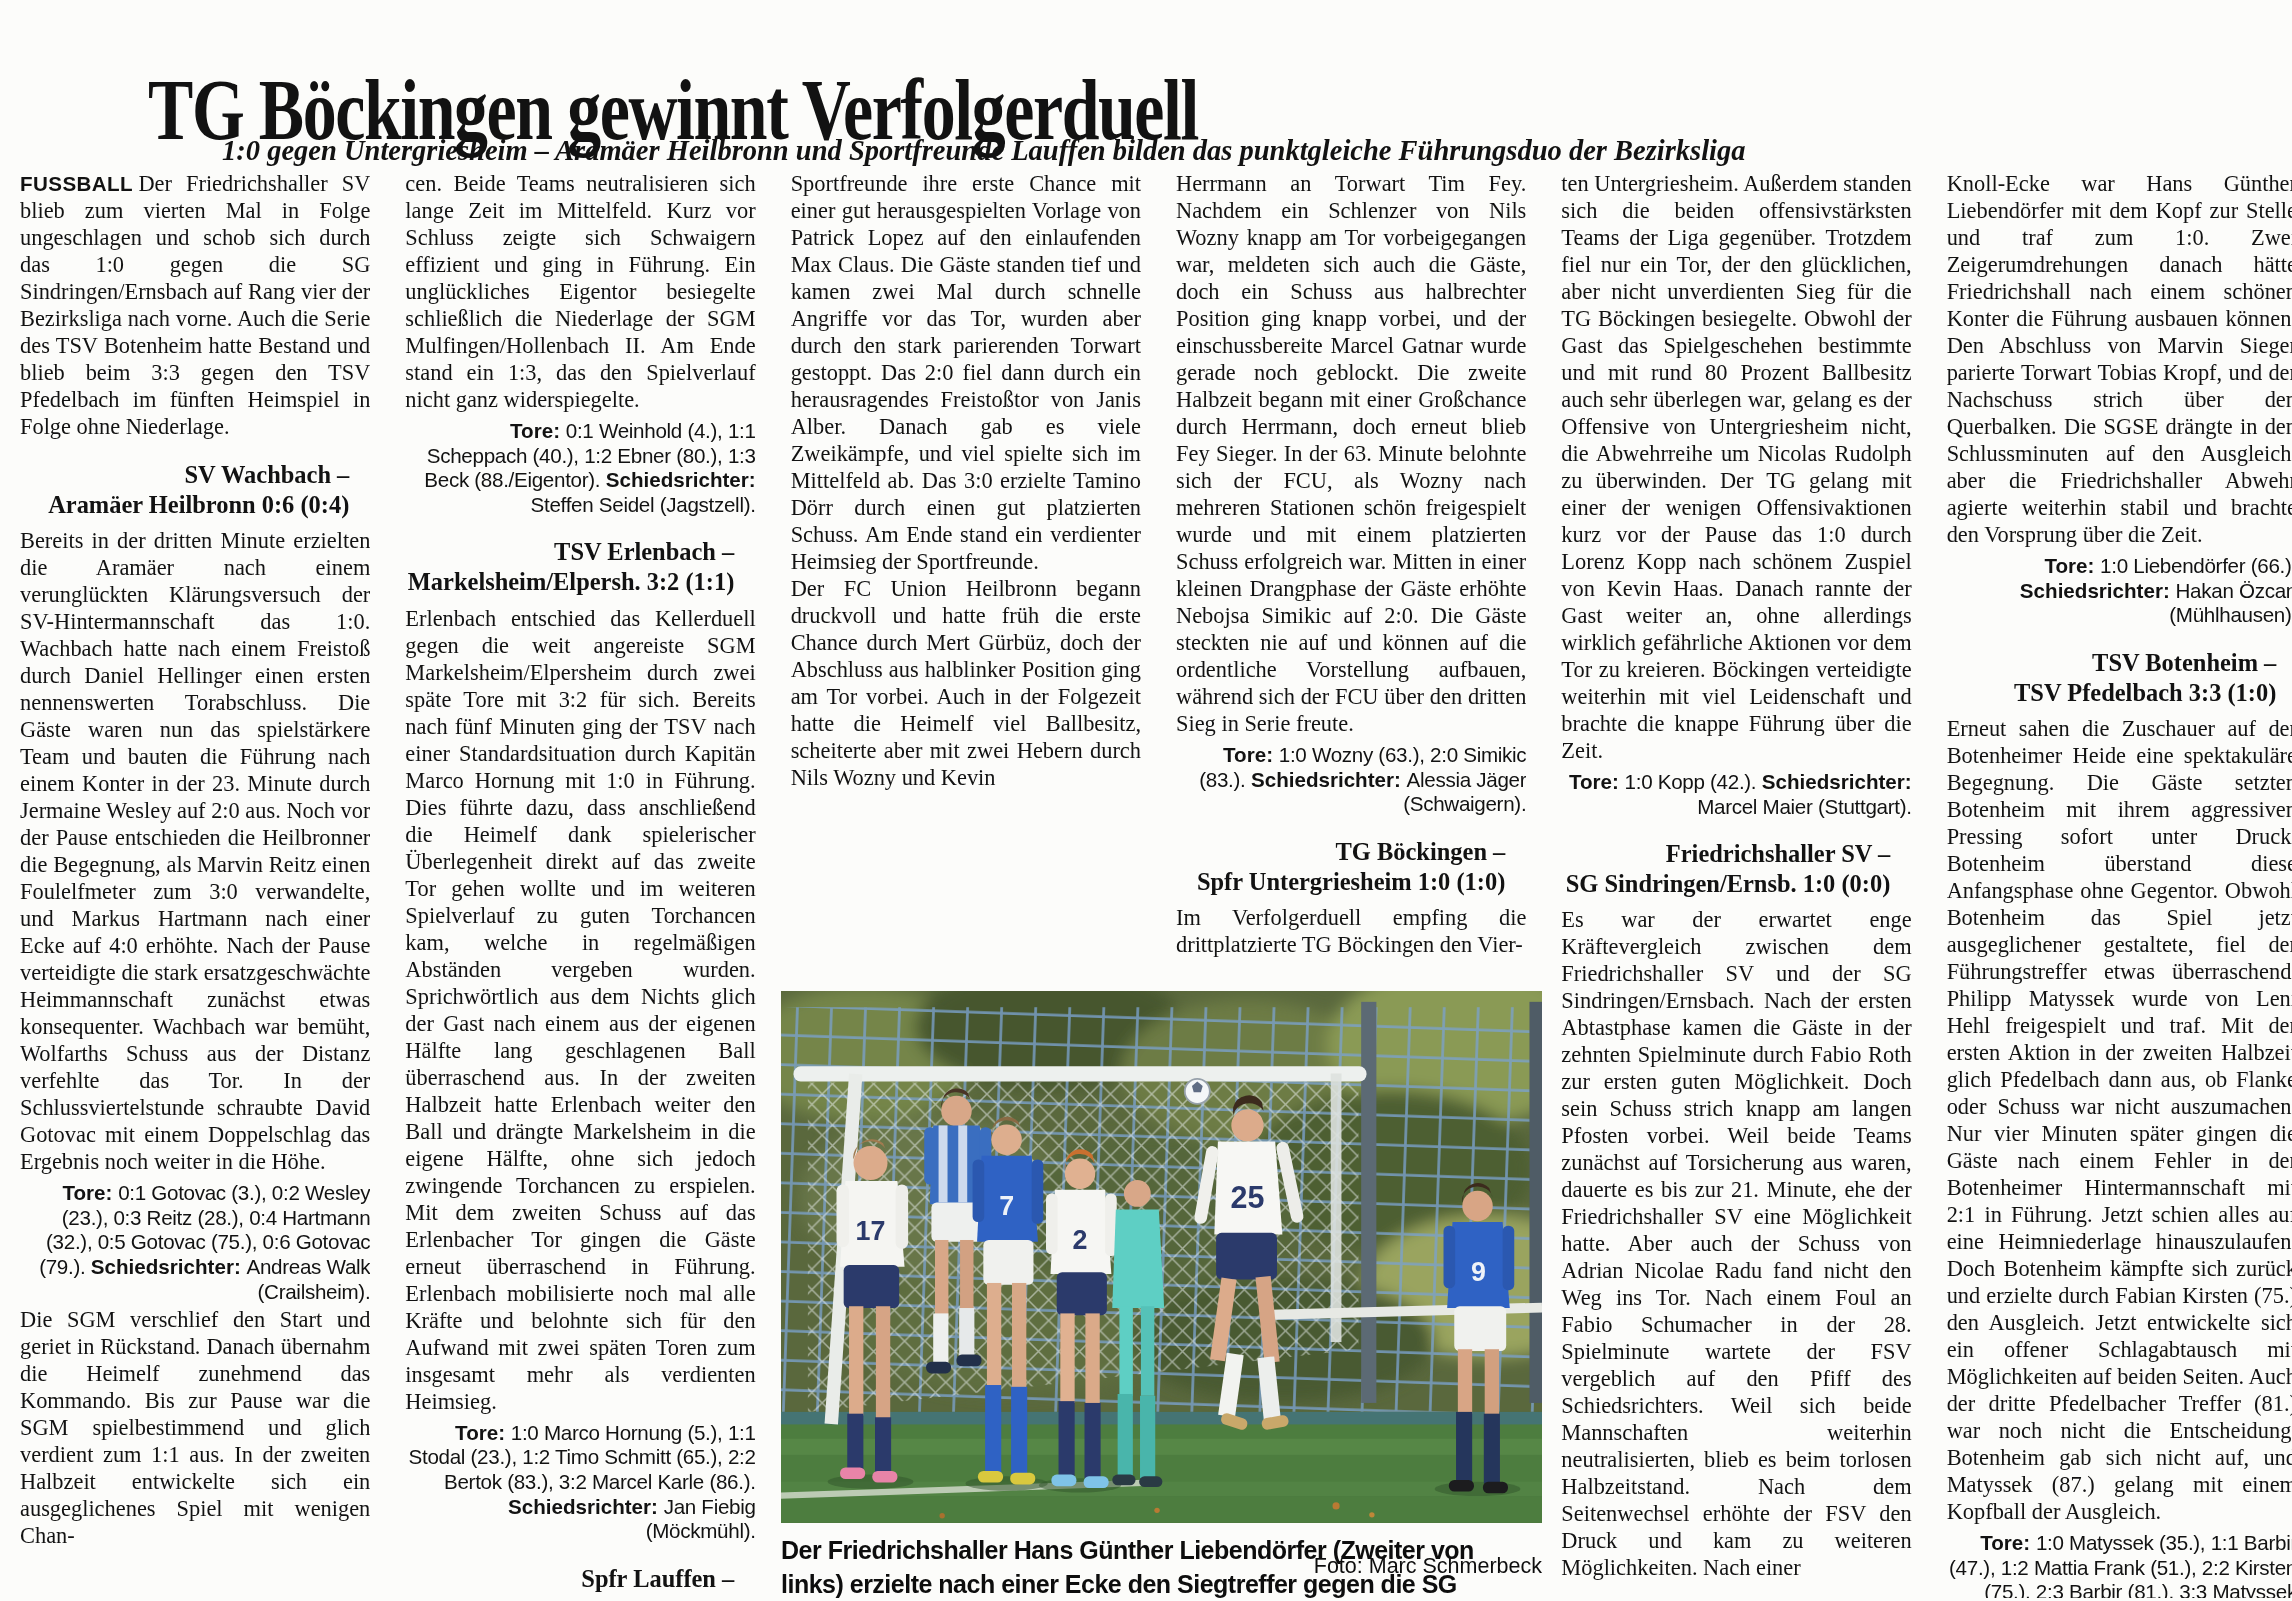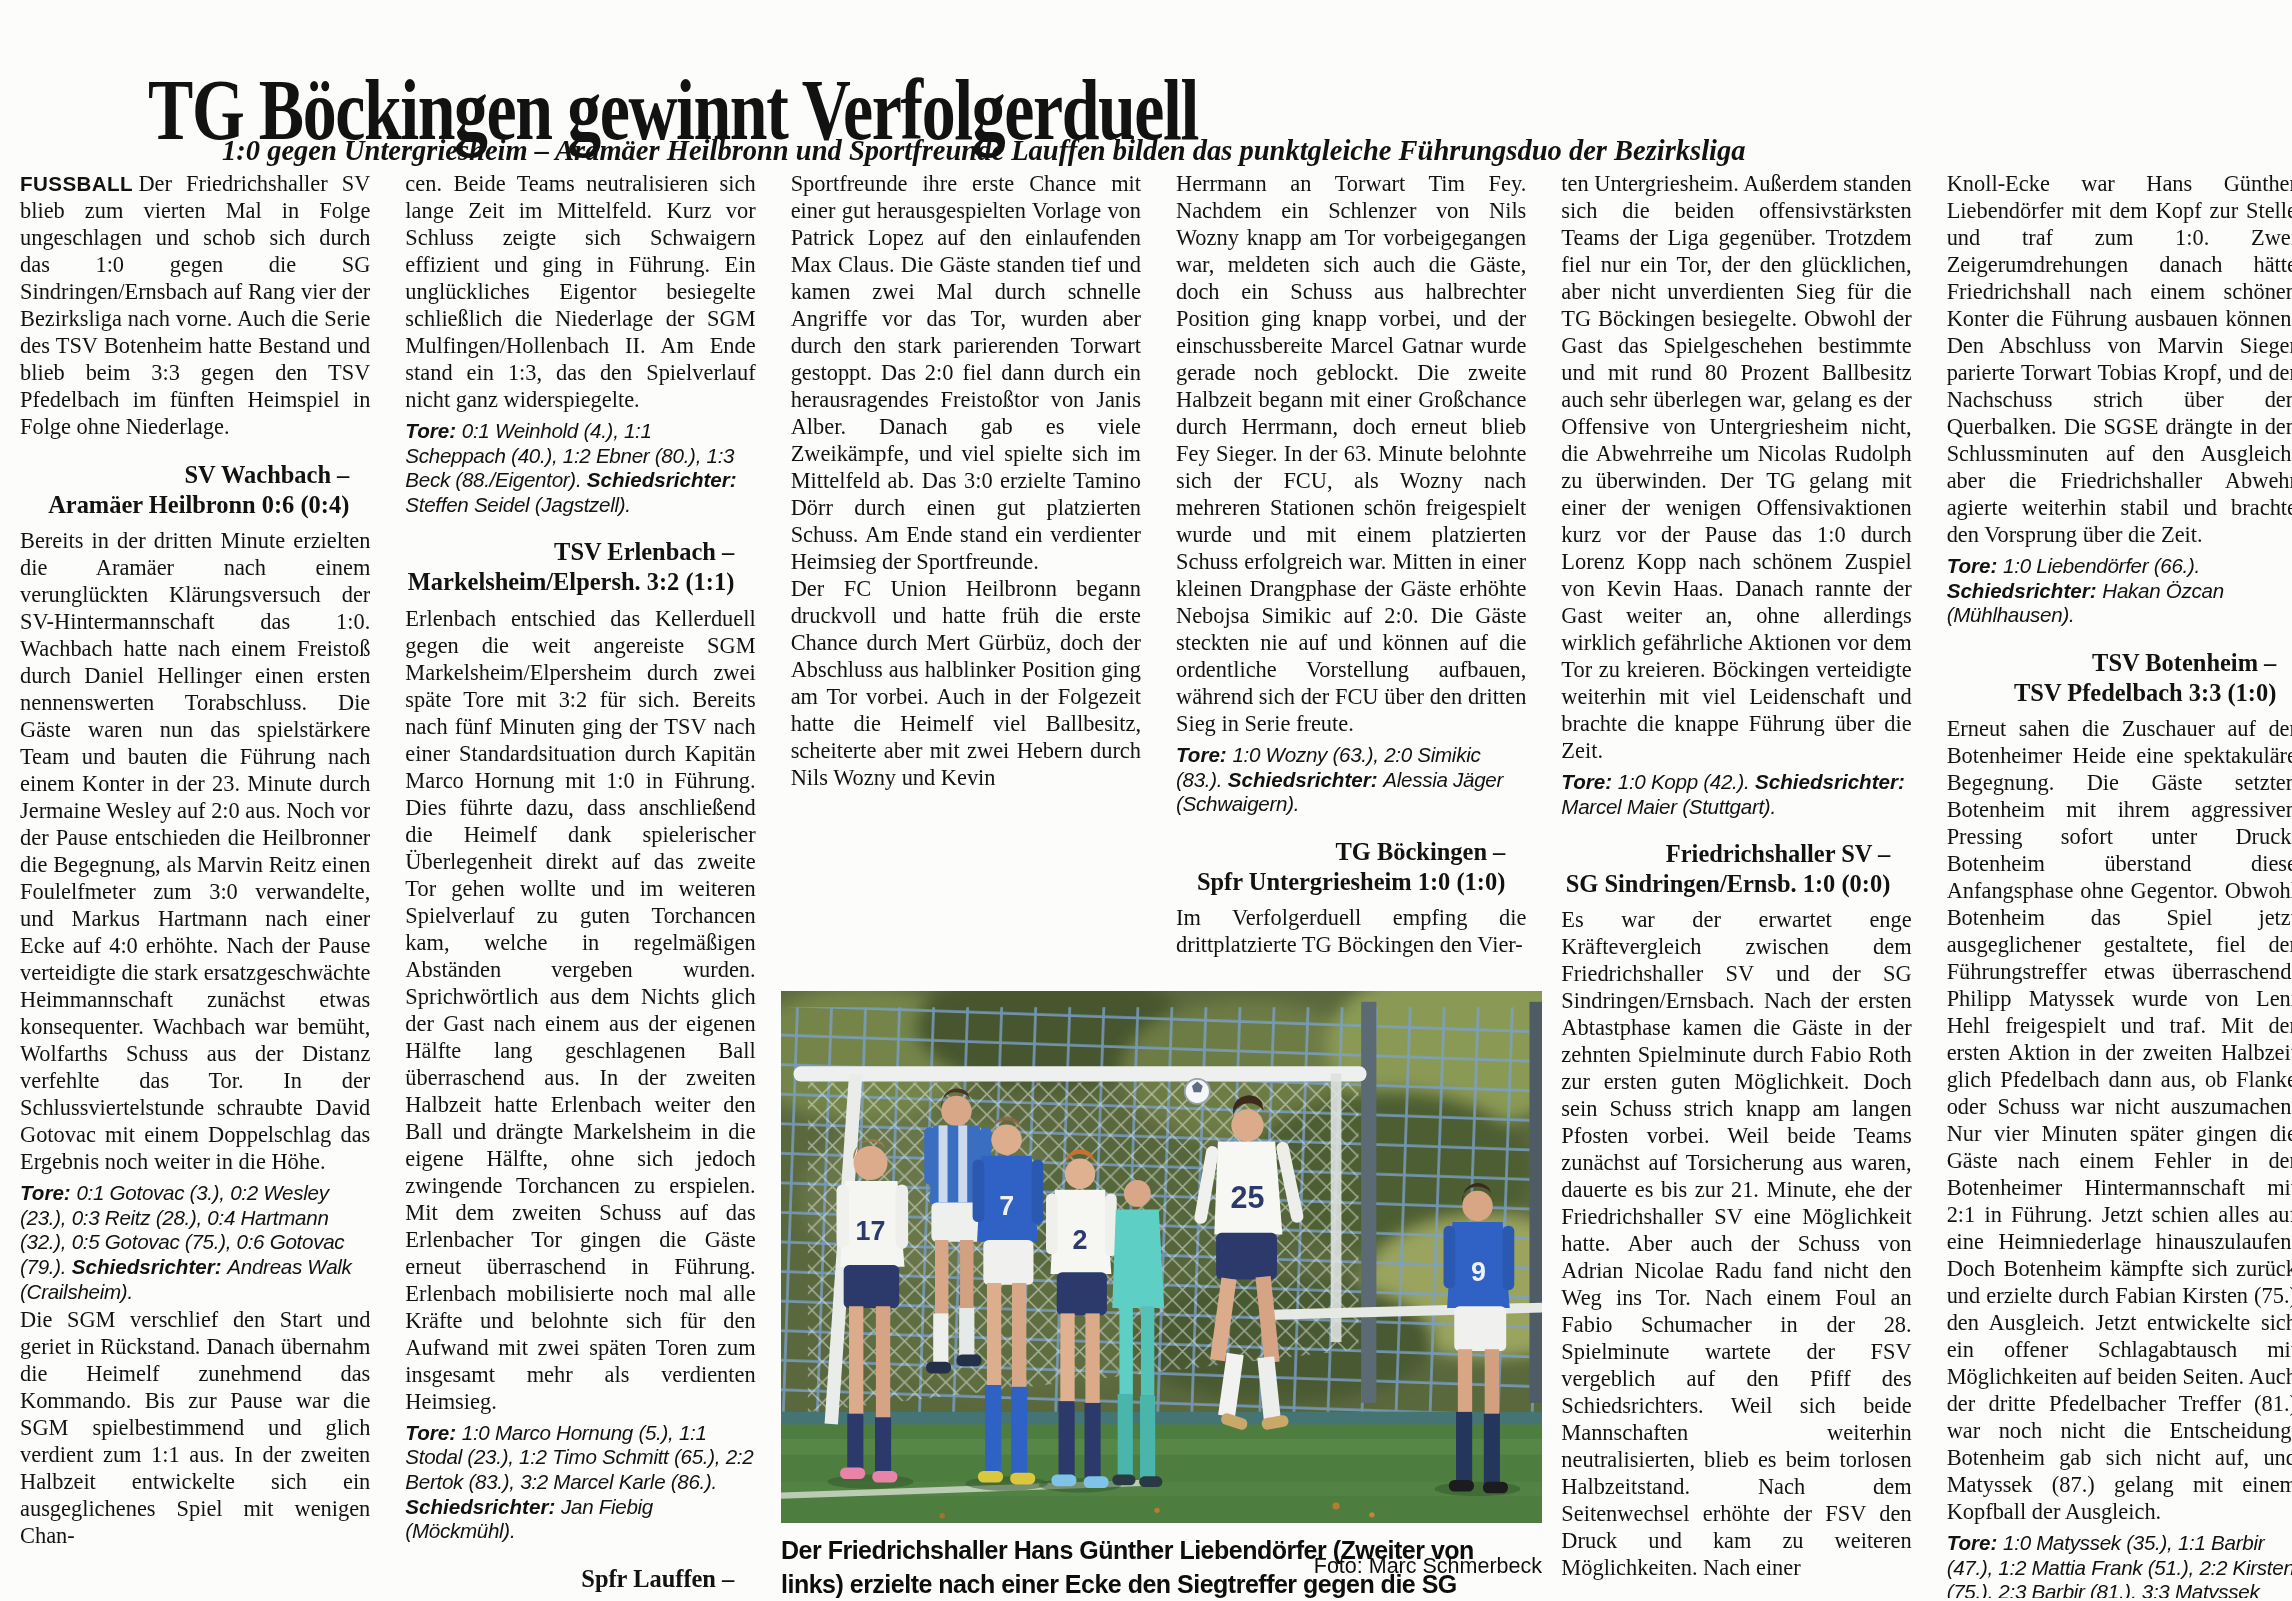--- a/index.html
+++ b/index.html
@@ -30,21 +30,21 @@
     font-family:"Liberation Sans", sans-serif;font-weight:700;font-size:20.6px;
     letter-spacing:0.4px;margin-right:5.4px;
   }
   .match-heading{
     margin:19.7px 0 7.2px;text-align:right;font-weight:700;
     font-size:26px;line-height:30px;
   }
   .mh-line{display:block;white-space:nowrap;transform:scaleX(.94);transform-origin:left;}
   .score{
     font-family:"Liberation Sans", sans-serif;font-size:20.6px;line-height:24.6px;
-    letter-spacing:-0.3px;margin:6.3px 0 1.8px;text-align:left;font-style:italic;
+    letter-spacing:-0.3px;margin:6.3px 0 1.8px;text-align:right;
   }
   .score b{letter-spacing:0;}
   #photo-frame{
     position:absolute;left:781px;top:991px;width:761px;height:532px;
     overflow:hidden;background:#55663c;
   }
   #photo-caption{
     position:absolute;left:781px;top:1533px;width:761px;height:68px;
     font-family:"Liberation Sans", sans-serif;font-weight:700;
     font-size:25px;line-height:34px;letter-spacing:-0.5px;text-align:left;color:#0d0d0d;

